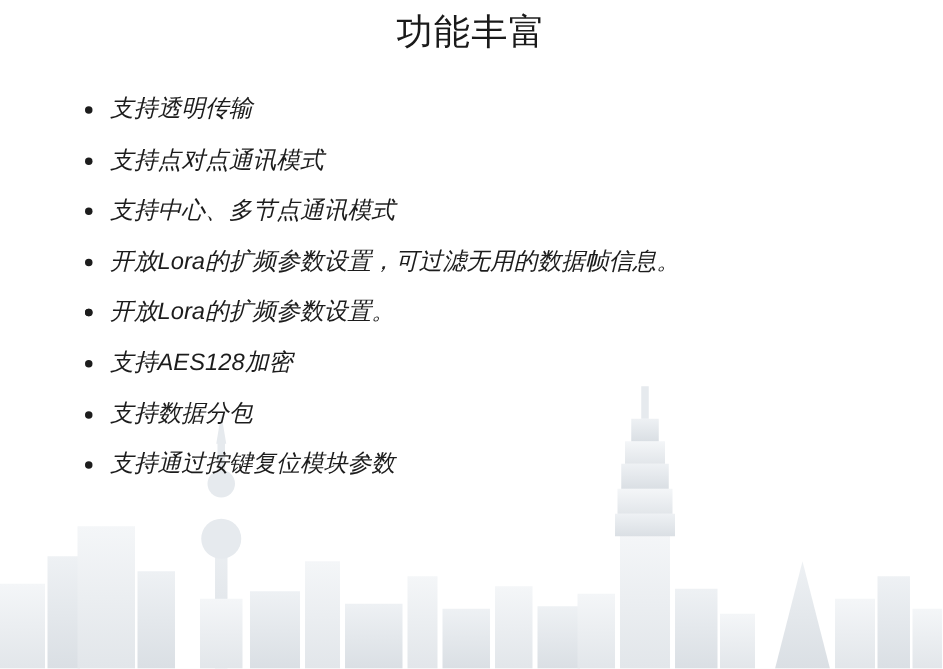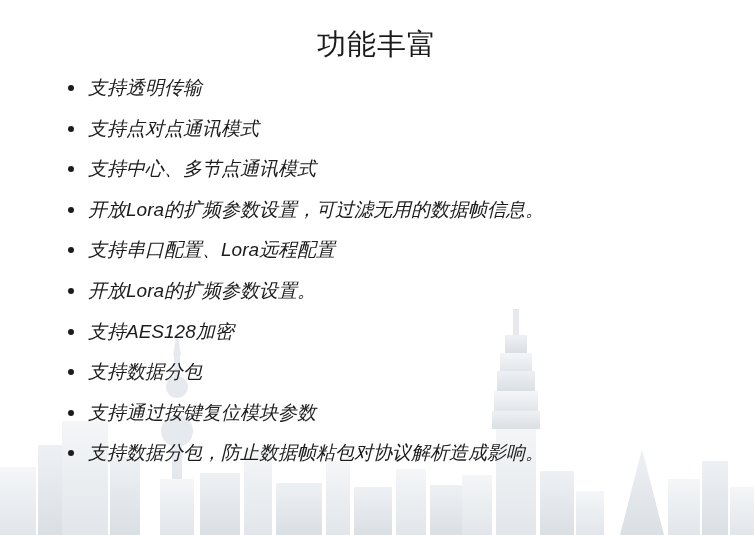--- a/index.html
+++ b/index.html
@@ -24,21 +24,21 @@
   .skyline {
     position: absolute;
     left: 0;
     bottom: 0;
     width: 754px;
     height: 300px;
     pointer-events: none;
   }
   .slide-title {
     position: absolute;
-    top: 24px;
+    top: 6px;
     left: 0;
     width: 754px;
     text-align: center;
     font-size: 29px;
     line-height: 40px;
     color: #1a1a1a;
     font-weight: normal;
     letter-spacing: 1px;
   }
   .bullet-list {
@@ -138,37 +138,32 @@
     <li class="bullet-item">
       <span class="dot"></span>
       <span>支持中心、多节点通讯模式</span>
     </li>
     <li class="bullet-item">
       <span class="dot"></span>
       <span>开放Lora的扩频参数设置，可过滤无用的数据帧信息。</span>
     </li>
     <li class="bullet-item">
       <span class="dot"></span>
-      <span>支持串口配置、Lora远程配置</span>
     </li>
     <li class="bullet-item">
       <span class="dot"></span>
       <span>开放Lora的扩频参数设置。</span>
     </li>
     <li class="bullet-item">
       <span class="dot"></span>
       <span>支持AES128加密</span>
     </li>
     <li class="bullet-item">
       <span class="dot"></span>
       <span>支持数据分包</span>
     </li>
     <li class="bullet-item">
       <span class="dot"></span>
       <span>支持通过按键复位模块参数</span>
     </li>
-    <li class="bullet-item">
-      <span class="dot"></span>
-      <span>支持数据分包，防止数据帧粘包对协议解析造成影响。</span>
-    </li>
   </ul>
 
 </div>
 
 </body></html>

